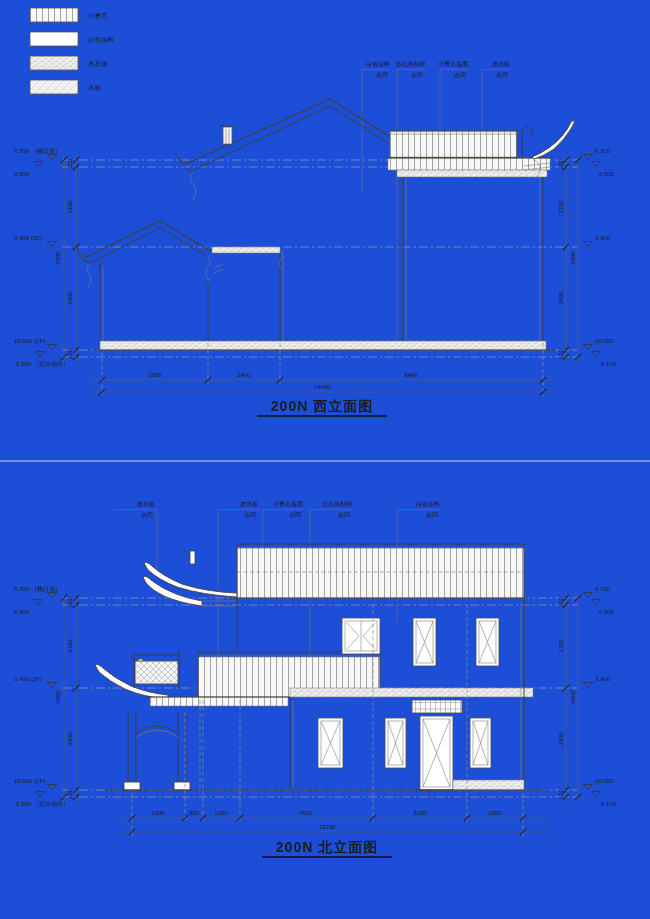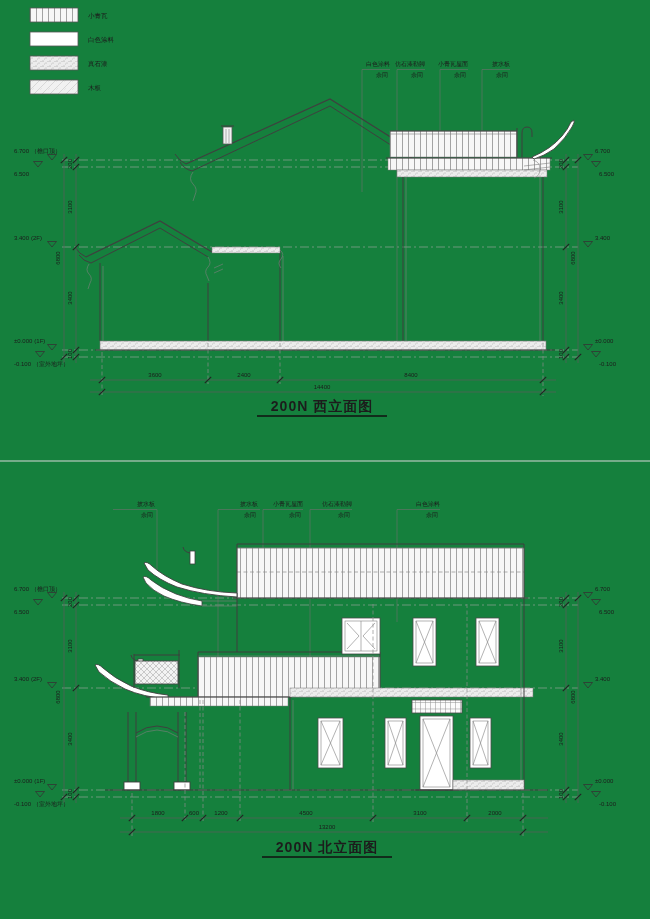--- a/index.html
+++ b/index.html
@@ -1,16 +1,16 @@
 <!DOCTYPE html>
 <html><head>
 <meta charset="utf-8">
 <style>
   html,body{margin:0;padding:0;background:#ffffff;}
-  .page{position:relative;width:650px;height:919px;background:#15803d;overflow:hidden;
+  .page{position:relative;width:650px;height:919px;background:#1d4ed8;overflow:hidden;
         font-family:"Liberation Sans", sans-serif;}
   svg{display:block;}
   
   .ln   {stroke:#3f3f3f;stroke-width:1;fill:none;}
   .ln2  {stroke:#3f3f3f;stroke-width:1.2;fill:none;}
   .thin {stroke:#808080;stroke-width:0.6;fill:none;}
   .axis {stroke:#a8a8a8;stroke-width:0.6;fill:none;stroke-dasharray:9 3 2 3;}
   .dash {stroke:#8d8d8d;stroke-width:0.7;fill:none;stroke-dasharray:4 2.5;}
   .dim  {stroke:#5c5c5c;stroke-width:0.7;fill:none;}
   .lead {stroke:#6e6e6e;stroke-width:0.6;fill:none;}

